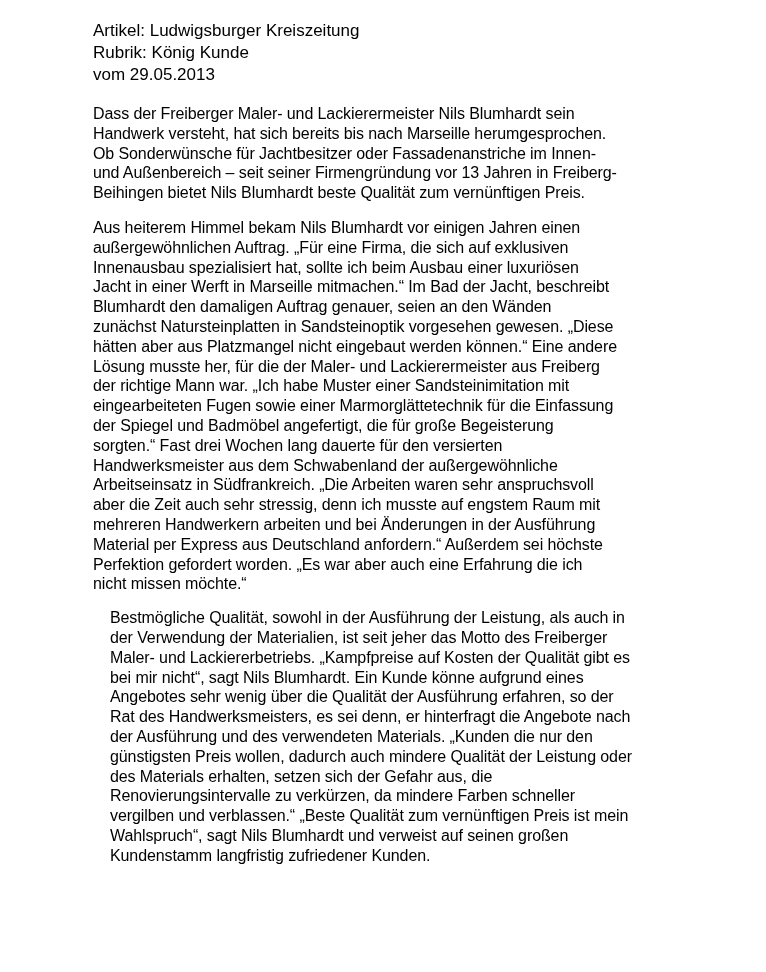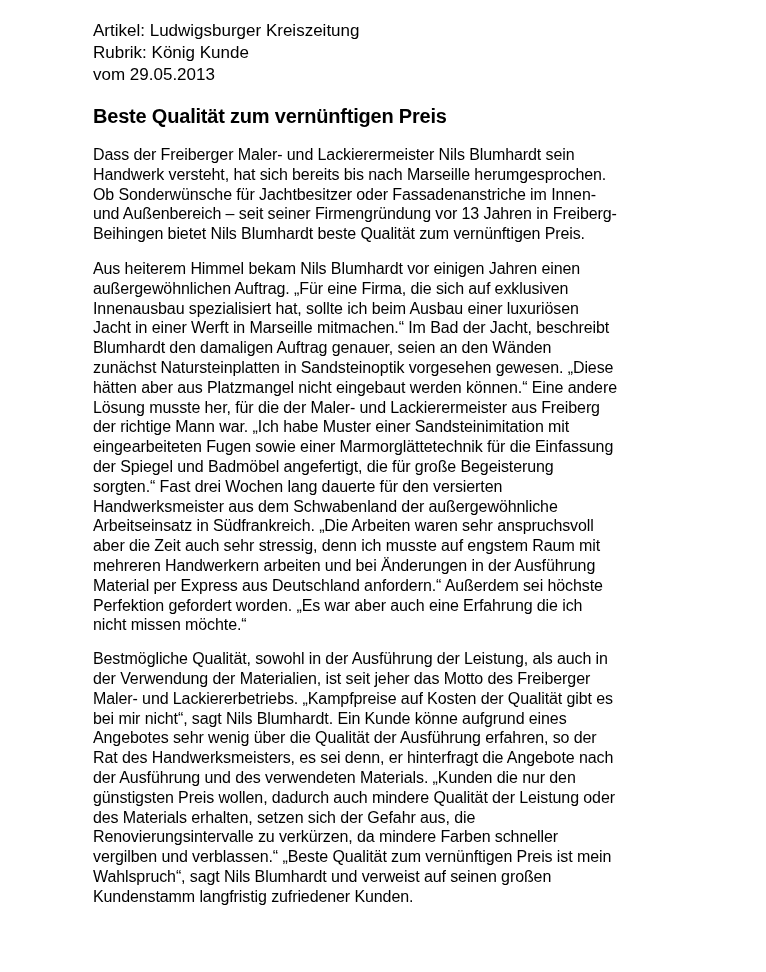--- a/index.html
+++ b/index.html
@@ -40,32 +40,31 @@
     margin: 0 0 17px 0;
   }
   .body-paragraph {
     font-size: 16px;
     line-height: 19.8px;
     margin: 0;
     letter-spacing: -0.1px;
   }
   .para-lead { margin-bottom: 15px; }
   .para-main { margin-bottom: 14px; }
-  .para-last { margin-bottom: 0; }
+  .para-last { margin-bottom: 0; margin-left: 17px; }
 </style>
 </head>
 <body>
 
 <div class="page">
 
   <div class="meta-block lines">Artikel: Ludwigsburger Kreiszeitung
 Rubrik: König Kunde
 vom 29.05.2013</div>
 
-  <h1 class="article-title">Beste Qualität zum vernünftigen Preis</h1>
 
 
   <p class="body-paragraph para-lead lines">Dass der Freiberger Maler- und Lackierermeister Nils Blumhardt sein
 Handwerk versteht, hat sich bereits bis nach Marseille herumgesprochen.
 Ob Sonderwünsche für Jachtbesitzer oder Fassadenanstriche im Innen-
 und Außenbereich – seit seiner Firmengründung vor 13 Jahren in Freiberg-
 Beihingen bietet Nils Blumhardt beste Qualität zum vernünftigen Preis.</p>
 
   <p class="body-paragraph para-main lines">Aus heiterem Himmel bekam Nils Blumhardt vor einigen Jahren einen
 außergewöhnlichen Auftrag. „Für eine Firma, die sich auf exklusiven

